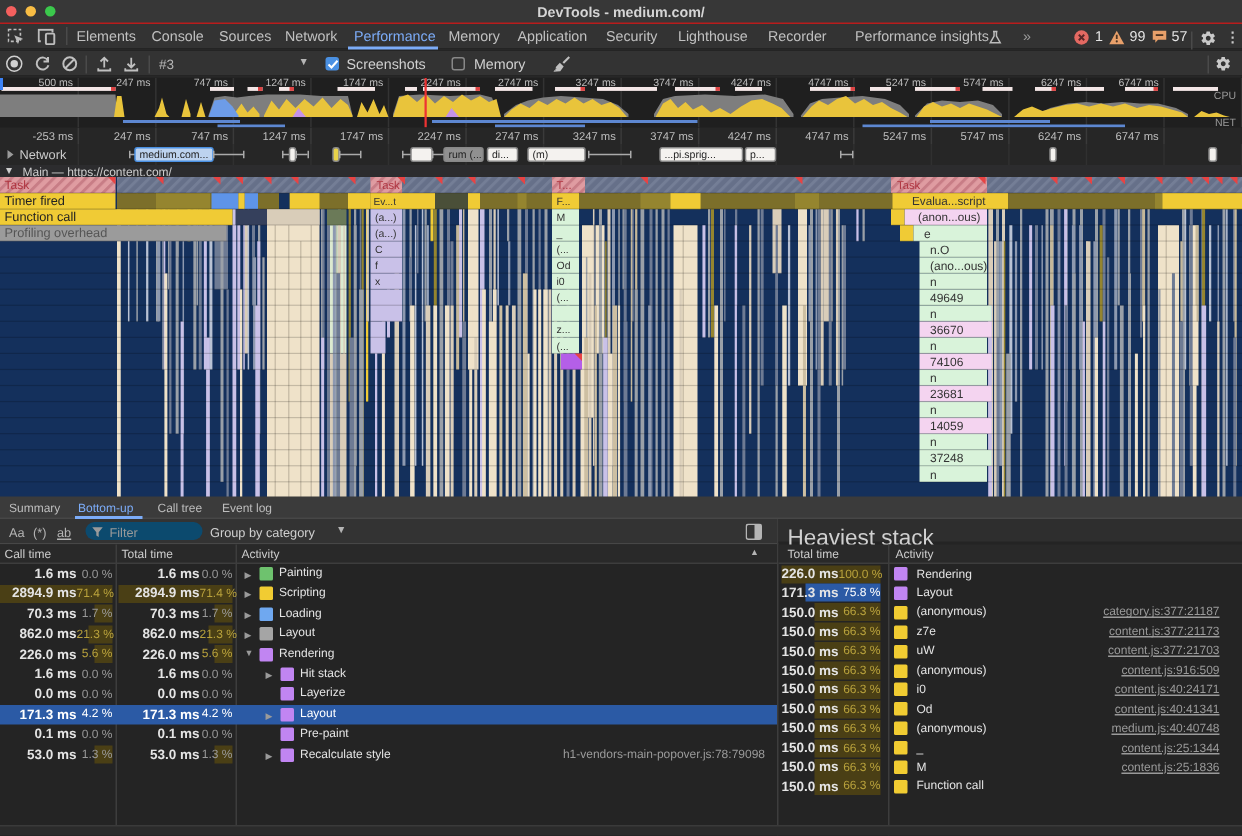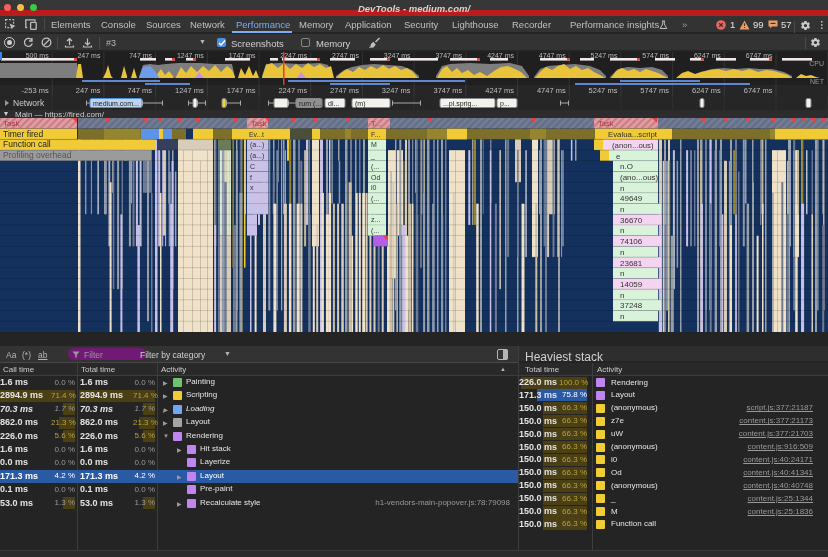--- a/index.html
+++ b/index.html
@@ -1,37 +1,37 @@
 <!DOCTYPE html>
 <html><head><meta charset="utf-8"><style>
 * { margin:0; padding:0; box-sizing:border-box; }
 body { width:828px; height:557px; overflow:hidden; background:#242424;
   font-family:"Liberation Sans", sans-serif; -webkit-font-smoothing:antialiased; white-space:nowrap; }
 #app { position:relative; width:828px; height:557px; }
 .abs { position:absolute; }
 
-#titlebar { left:0; top:0; width:828px; height:16px; background:#373737; border-bottom:6px solid #b91c1c;font-style:italic; }
+#titlebar { left:0; top:0; width:828px; height:16px; background:#373737; border-bottom:1px solid #b91c1c; }
 .light { position:absolute; top:4px; width:7px; height:7px; border-radius:50%; }
 #title { position:absolute; left:0; right:0; top:3px; text-align:center; font-size:9.5px; font-weight:bold; color:#d5d5d5; }
 
 #tabbar { left:0; top:16px; width:828px; height:17px; background:#333333; border-bottom:1px solid #242424; font-size:9.5px; color:#c0c0c0; }
 .tab { position:absolute; top:3px; }
 
 #toolbar { left:0; top:34px; width:828px; height:17px; background:#333333; border-bottom:1px solid #242424; color:#c0c0c0; }
 .sep { position:absolute; top:2px; width:1px; height:12px; background:#4a4a4a; }
 .cb { position:absolute; width:9px; height:9px; border-radius:2px; top:4px; }
 
 #btabs { left:0; top:331px; width:828px; height:15px; background:#3b3b3b; border-bottom:1px solid #474747; font-size:8px; color:#bdbdbd; }
 #filterbar { left:0; top:346px; width:828px; height:17px; background:#333333; border-bottom:1px solid #474747; color:#b5b5b5; }
 
 #tablearea { left:0; top:363px; width:518px; height:194px; background:#242424; font-size:8px; }
 .hdr { position:absolute; top:0; height:13px; background:#292929; border-bottom:1px solid #3d3d3d; color:#cdcdcd; font-size:8px; }
 .colb { position:absolute; top:0; width:1px; height:187px; background:#3d3d3d; }
 .trow { position:absolute; left:0; width:518px; height:13.2px; }
-.num { position:absolute; text-align:left; color:#e4e4e4; }
+.num { position:absolute; text-align:right; color:#e4e4e4; }
 .pct { position:absolute; text-align:right; color:#999; }
 .sw { position:absolute; width:9px; height:9px; top:2px; border-radius:1px; }
 .arr { position:absolute; color:#9a9a9a; font-size:6px; top:3px; }
 #rpanel { left:518px; top:346px; width:310px; height:211px; background:#242424; border-left:1px solid #3d3d3d; font-size:8px; }
 .link { position:absolute; color:#9a9a9a; text-decoration:underline; text-align:right; font-size:8px; }
 </style></head><body>
 <div id="app">
 
 <div id="titlebar" class="abs">
   <div class="light" style="left:4px;background:#f4605e"></div>
@@ -319,21 +319,21 @@
       <text x="500" y="9.5" font-size="7" fill="#222">p...</text>
       <rect x="560" y="6.5" width="8" height="1" fill="#aaa"></rect>
       <rect x="560" y="4.5" width="1" height="5" fill="#aaa"></rect>
       <rect x="568" y="4.5" width="1" height="5" fill="#aaa"></rect>
       <rect x="700" y="2.5" width="4" height="9" rx="1.5" fill="#f4f2ef" stroke="#888" stroke-width="1"></rect>
       <rect x="806" y="2.5" width="5" height="9" rx="1.5" fill="#f4f2ef" stroke="#888" stroke-width="1"></rect>
     </svg>
 
 <div class="abs" style="left:0;top:110px;width:828px;height:8px;background:#2c2c2e;color:#cdcdcd;font-size:8px">
   <span style="position:absolute;left:4px;top:-1px">▾</span>
-  <span style="position:absolute;left:15px;top:0px">Main — https://fired.com/</span>
+  <span style="position:absolute;left:15px;top:0px">Main — https://content.com/</span>
 </div>
 
 <svg width="828" height="214" viewBox="0 0 828 214" style="position:absolute;left:0;top:118px">
       <defs>
 <pattern id="hatchpink" width="5" height="5" patternTransform="rotate(45)" patternUnits="userSpaceOnUse">
 <rect width="5" height="5" fill="none"></rect>
           <rect width="2" height="5" fill="#b4646e" opacity="0.55"></rect>
         </pattern>
 <pattern id="hatchdim" width="5" height="5" patternTransform="rotate(45)" patternUnits="userSpaceOnUse">
 <rect width="2" height="5" fill="#8089a0" opacity="0.55"></rect>
@@ -751,42 +751,49 @@
       <rect x="0" y="127.9" width="828" height="0.8" fill="#000" opacity="0.18"></rect>
       <rect x="0" y="138.6" width="828" height="0.8" fill="#000" opacity="0.18"></rect>
       <rect x="0" y="149.3" width="828" height="0.8" fill="#000" opacity="0.18"></rect>
       <rect x="0" y="160.0" width="828" height="0.8" fill="#000" opacity="0.18"></rect>
       <rect x="0" y="170.7" width="828" height="0.8" fill="#000" opacity="0.18"></rect>
       <rect x="0" y="181.4" width="828" height="0.8" fill="#000" opacity="0.18"></rect>
       <rect x="0" y="192.1" width="828" height="0.8" fill="#000" opacity="0.18"></rect>
       <rect x="0" y="202.8" width="828" height="0.8" fill="#000" opacity="0.18"></rect>
     </svg>
 
+<div id="btabs" class="abs">
+  <div class="abs" style="left:6px;top:3px">Summary</div>
+  <div class="abs" style="left:52px;top:3px;color:#7cacf8">Bottom-up</div>
+  <div class="abs" style="left:50px;top:13px;width:45px;height:2px;background:#7cacf8"></div>
+  <div class="abs" style="left:105px;top:3px">Call tree</div>
+  <div class="abs" style="left:148px;top:3px">Event log</div>
+</div>
 
 <div id="filterbar" class="abs">
   <div class="abs" style="left:6px;top:4px;font-size:8.5px">Aa</div>
   <div class="abs" style="left:22px;top:4px;font-size:8.5px">(*)</div>
   <div class="abs" style="left:38px;top:4px;font-size:8.5px;text-decoration:underline">ab</div>
-  <div class="abs" style="left:68px;top:2px;width:78px;height:12px;background:#701a75;border-radius:6px">
+  <div class="abs" style="left:57px;top:2px;width:78px;height:12px;background:#0c4a6e;border-radius:6px">
     <svg style="position:absolute;left:4px;top:2.5px" width="8" height="8" viewBox="0 0 8 8">
           <path d="M0.5 0.5 L7.5 0.5 L4.8 3.8 L4.8 7 L3.2 6 L3.2 3.8 Z" fill="#9a9a9a"></path>
         </svg>
     <span style="position:absolute;left:16px;top:1.5px;font-size:8.5px;color:#9a9a9a">Filter</span>
   </div>
-  <div class="abs" style="left:140px;top:4px;font-size:8.5px;color:#d0d0d0">Filter by category</div>
+  <div class="abs" style="left:140px;top:4px;font-size:8.5px;color:#d0d0d0">Group by category</div>
   <div class="abs" style="left:224px;top:4px;font-size:7px;color:#b5b5b5">▼</div>
   <svg class="abs" style="left:497px;top:3px" width="11" height="11" viewBox="0 0 11 11">
         <rect x="0.5" y="0.5" width="10" height="10" rx="1.5" fill="none" stroke="#b5b5b5"></rect>
         <rect x="6" y="0.5" width="4.5" height="10" fill="#b5b5b5"></rect>
       </svg>
 </div>
 
 <div id="rpanel" class="abs">
   <div class="abs" style="left:0;top:0;width:310px;height:16px;background:#2e2e2e;border-bottom:1px solid #242424"></div>
-  <div class="abs" style="left:6px;top:4px;font-size:12px;color:#d0d0d0">Heaviest stack</div>
+  <div class="abs" style="left:6px;top:4px;font-size:15px;color:#d0d0d0">Heaviest stack</div>
   <div class="abs" style="left:0;top:17px;width:310px;height:13px;background:#292929;border-bottom:1px solid #3d3d3d;color:#cdcdcd">
     <span style="position:absolute;left:6px;top:2px">Total time</span>
     <span style="position:absolute;left:78px;top:2px">Activity</span>
   </div>
   <div class="abs" style="left:73px;top:17px;width:1px;height:194px;background:#3d3d3d"></div>
   <div id="rrows" class="abs" style="left:0;top:30px;width:310px">
         <div style="position:absolute;top:0px;left:0;width:310px;height:13.2px">
           <div style="position:absolute;left:2px;top:0.5px;width:66px;height:12px;background:#4a3f15"></div>
           <div class="num" style="left:0;width:40px;top:1px;font-weight:bold;font-size:9px">226.0 ms</div>
           <div class="pct" style="left:40px;width:16px;top:1.5px;color:#b9a23c">100.0 %</div>
@@ -799,21 +806,21 @@
           <div class="pct" style="left:40px;width:28px;top:1.5px;color:#fff">75.8 %</div>
           <div class="sw" style="left:77px;background:#c185f2"></div>
           <div style="position:absolute;left:92px;top:1.5px;color:#e4e4e4">Layout</div>
         </div>
         <div style="position:absolute;top:25.8px;left:0;width:310px;height:13.2px">
           <div style="position:absolute;left:24px;top:0.5px;width:44px;height:12px;background:#4a3f15"></div>
           <div class="num" style="left:0;width:40px;top:1px;font-weight:bold;font-size:9px">150.0 ms</div>
           <div class="pct" style="left:40px;width:28px;top:1.5px;color:#b9a23c">66.3 %</div>
           <div class="sw" style="left:77px;background:#f1cc32"></div>
           <div style="position:absolute;left:92px;top:1.5px;color:#e4e4e4">(anonymous)</div>
-          <div class="link" style="right:16px;top:1.5px">script.js:377:21187</div>
+          <div class="link" style="right:16px;top:1.5px">category.js:377:21187</div>
         </div>
         <div style="position:absolute;top:38.7px;left:0;width:310px;height:13.2px">
           <div style="position:absolute;left:24px;top:0.5px;width:44px;height:12px;background:#4a3f15"></div>
           <div class="num" style="left:0;width:40px;top:1px;font-weight:bold;font-size:9px">150.0 ms</div>
           <div class="pct" style="left:40px;width:28px;top:1.5px;color:#b9a23c">66.3 %</div>
           <div class="sw" style="left:77px;background:#f1cc32"></div>
           <div style="position:absolute;left:92px;top:1.5px;color:#e4e4e4">z7e</div>
           <div class="link" style="right:16px;top:1.5px">content.js:377:21173</div>
         </div>
         <div style="position:absolute;top:51.6px;left:0;width:310px;height:13.2px">
@@ -847,21 +854,21 @@
           <div class="sw" style="left:77px;background:#f1cc32"></div>
           <div style="position:absolute;left:92px;top:1.5px;color:#e4e4e4">Od</div>
           <div class="link" style="right:16px;top:1.5px">content.js:40:41341</div>
         </div>
         <div style="position:absolute;top:103.20000000000002px;left:0;width:310px;height:13.2px">
           <div style="position:absolute;left:24px;top:0.5px;width:44px;height:12px;background:#4a3f15"></div>
           <div class="num" style="left:0;width:40px;top:1px;font-weight:bold;font-size:9px">150.0 ms</div>
           <div class="pct" style="left:40px;width:28px;top:1.5px;color:#b9a23c">66.3 %</div>
           <div class="sw" style="left:77px;background:#f1cc32"></div>
           <div style="position:absolute;left:92px;top:1.5px;color:#e4e4e4">(anonymous)</div>
-          <div class="link" style="right:16px;top:1.5px">content.js:40:40748</div>
+          <div class="link" style="right:16px;top:1.5px">medium.js:40:40748</div>
         </div>
         <div style="position:absolute;top:116.10000000000002px;left:0;width:310px;height:13.2px">
           <div style="position:absolute;left:24px;top:0.5px;width:44px;height:12px;background:#4a3f15"></div>
           <div class="num" style="left:0;width:40px;top:1px;font-weight:bold;font-size:9px">150.0 ms</div>
           <div class="pct" style="left:40px;width:28px;top:1.5px;color:#b9a23c">66.3 %</div>
           <div class="sw" style="left:77px;background:#f1cc32"></div>
           <div style="position:absolute;left:92px;top:1.5px;color:#e4e4e4">_</div>
           <div class="link" style="right:16px;top:1.5px">content.js:25:1344</div>
         </div>
         <div style="position:absolute;top:129.00000000000003px;left:0;width:310px;height:13.2px">
@@ -909,21 +916,21 @@
           <div style="position:absolute;left:-1px;top:0.5px;width:76px;height:12px;background:#4a3f15"></div>
           <div style="position:absolute;left:79px;top:0.5px;width:76px;height:12px;background:#4a3f15"></div>
           <div class="num" style="left:0;width:51px;top:1px;color:#e4e4e4;font-weight:bold;font-size:9px">2894.9 ms</div>
           <div class="pct" style="left:51px;width:24px;top:1.5px;color:#b9a23c">71.4 %</div>
           <div class="num" style="left:80px;width:53px;top:1px;color:#e4e4e4;font-weight:bold;font-size:9px">2894.9 ms</div>
           <div class="pct" style="left:133px;width:22px;top:1.5px;color:#b9a23c">71.4 %</div>
           <span class="arr" style="left:163px">▶</span>
           <div class="sw" style="left:173px;background:#f1cc32"></div>
           <div style="position:absolute;left:186px;top:1px;color:#e4e4e4">Scripting</div>
         </div>
-        <div class="trow" style="top:26.8px;font-style:italic;">
+        <div class="trow" style="top:26.8px;">
           <div style="position:absolute;left:63px;top:0.5px;width:12px;height:12px;background:#4a3f15"></div>
           <div style="position:absolute;left:143px;top:0.5px;width:12px;height:12px;background:#4a3f15"></div>
           <div class="num" style="left:0;width:51px;top:1px;color:#e4e4e4;font-weight:bold;font-size:9px">70.3 ms</div>
           <div class="pct" style="left:51px;width:24px;top:1.5px;">1.7 %</div>
           <div class="num" style="left:80px;width:53px;top:1px;color:#e4e4e4;font-weight:bold;font-size:9px">70.3 ms</div>
           <div class="pct" style="left:133px;width:22px;top:1.5px;">1.7 %</div>
           <span class="arr" style="left:163px">▶</span>
           <div class="sw" style="left:173px;background:#6fa8f0"></div>
           <div style="position:absolute;left:186px;top:1px;color:#e4e4e4">Loading</div>
         </div>

